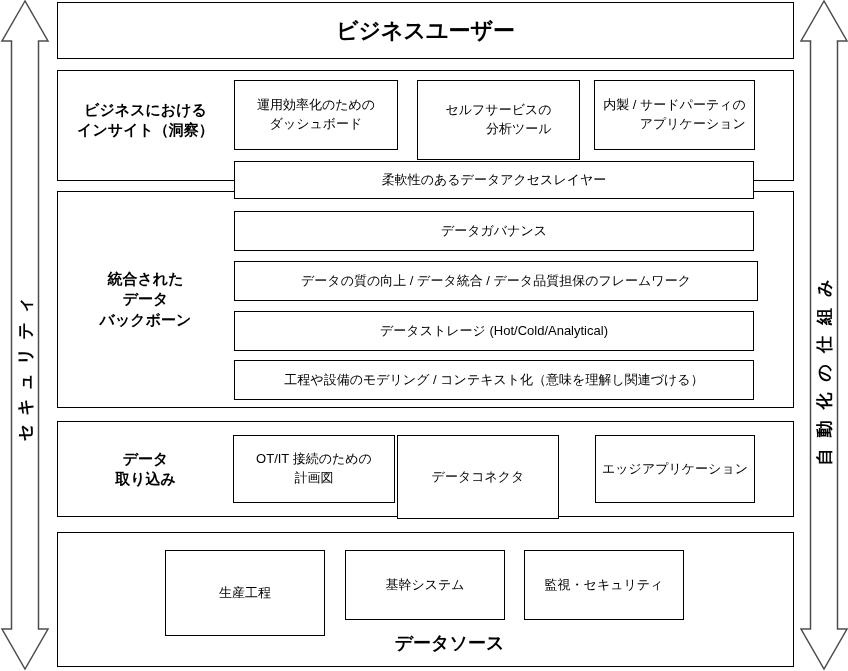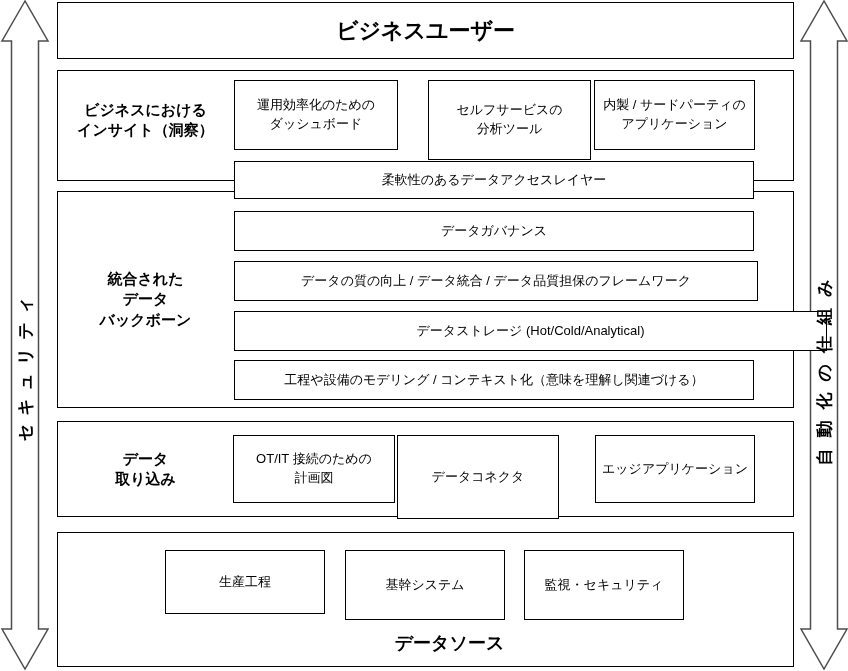--- a/index.html
+++ b/index.html
@@ -44,43 +44,43 @@
 
   <div class="box sect t-banner" style="left:57px;top:2px;width:737px;height:57px;">
     <span>ビジネスユーザー</span>
   </div>
 
   <div class="box sect section" style="left:57px;top:70px;width:737px;height:111px;"></div>
   <div class="plain t-sec ml" style="left:57px;top:70px;width:177px;height:100px;">ビジネスにおける
 インサイト（洞察）</div>
   <div class="box sect t-box ml" style="left:234px;top:80px;width:164px;height:70px;">運用効率化のための
 ダッシュボード</div>
-  <div class="box sect t-box ml" style="left:428px;top:80px;width:163px;height:80px;">セルフサービスの
+  <div class="box sect t-box ml" style="left:417px;top:80px;width:163px;height:80px;text-align:right;">セルフサービスの
 分析ツール</div>
-  <div class="box sect t-box ml" style="left:594px;top:80px;width:161px;height:70px;">内製 / サードパーティの
+  <div class="box sect t-box ml" style="left:594px;top:80px;width:161px;height:70px;text-align:right;">内製 / サードパーティの
 アプリケーション</div>
 
   <div class="box access t-box" style="left:234px;top:161px;width:520px;height:38px;">柔軟性のあるデータアクセスレイヤー</div>
 
   <div class="box sect section" style="left:57px;top:191px;width:737px;height:217px;"></div>
   <div class="plain t-sec ml" style="left:57px;top:191px;width:177px;height:217px;">統合された
 データ
 バックボーン</div>
   <div class="box sect t-box" style="left:234px;top:211px;width:520px;height:40px;">データガバナンス</div>
   <div class="box sect t-box" style="left:234px;top:261px;width:524px;height:40px;">データの質の向上 / データ統合 / データ品質担保のフレームワーク</div>
-  <div class="box sect t-box" style="left:234px;top:311px;width:593px;height:40px;">データストレージ (Hot/Cold/Analytical)</div>
+  <div class="box sect t-box" style="left:234px;top:311px;width:520px;height:40px;">データストレージ (Hot/Cold/Analytical)</div>
   <div class="box sect t-box" style="left:234px;top:360px;width:520px;height:40px;">工程や設備のモデリング / コンテキスト化（意味を理解し関連づける）</div>
 
   <div class="box sect section" style="left:57px;top:421px;width:737px;height:96px;"></div>
   <div class="plain t-sec ml" style="left:57px;top:421px;width:177px;height:96px;">データ
 取り込み</div>
   <div class="box sect t-box ml" style="left:233px;top:435px;width:162px;height:68px;">OT/IT 接続のための
 計画図</div>
   <div class="box sect t-box" style="left:397px;top:435px;width:162px;height:84px;text-align:right;">データコネクタ</div>
   <div class="box sect t-box" style="left:595px;top:435px;width:160px;height:68px;">エッジアプリケーション</div>
 
   <div class="box sect section" style="left:57px;top:532px;width:737px;height:135px;"></div>
-  <div class="box sect t-box" style="left:165px;top:550px;width:160px;height:64px;">生産工程</div>
+  <div class="box sect t-box" style="left:165px;top:550px;width:160px;height:86px;">生産工程</div>
   <div class="box sect t-box" style="left:345px;top:550px;width:160px;height:70px;">基幹システム</div>
   <div class="box sect t-box" style="left:524px;top:550px;width:160px;height:70px;">監視・セキュリティ</div>
   <div class="plain t-src-label" style="left:57px;top:628px;width:737px;height:30px;z-index:2;">データソース</div>
 
 </div>
 
 </body></html>

